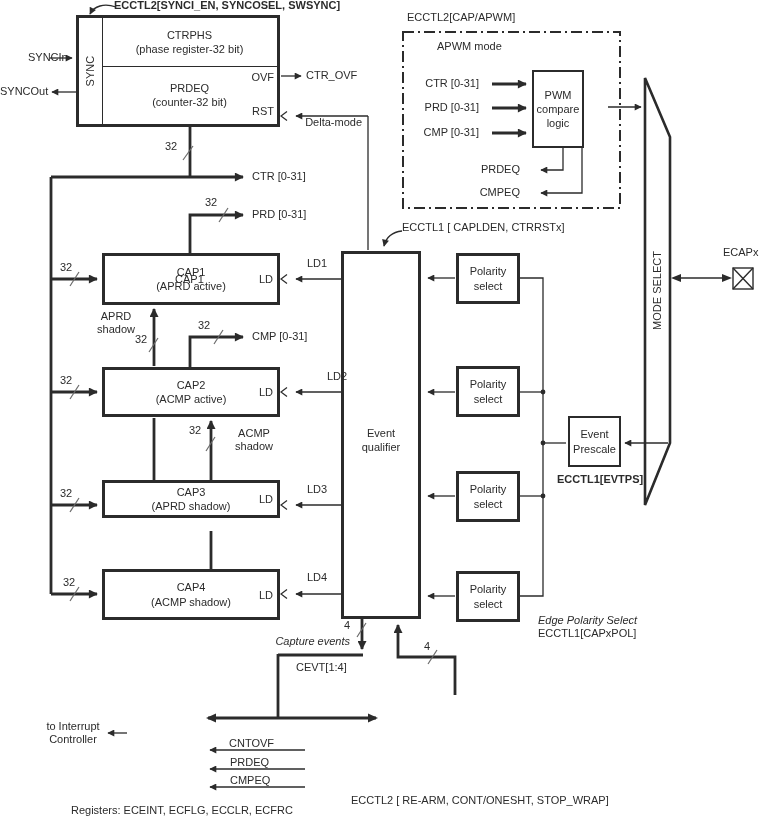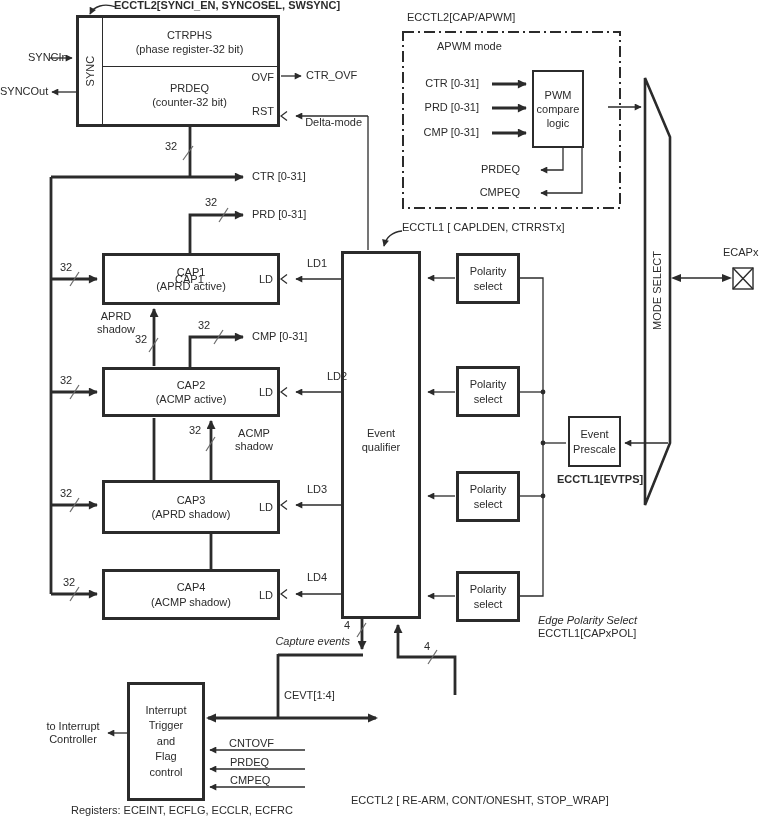--- a/index.html
+++ b/index.html
@@ -157,21 +157,21 @@
   </div>
 
   <div class="box" style="left:102px;top:367px;width:178px;height:50px;">
     <div style="display:flex;flex-direction:column;align-items:center;justify-content:center;position:absolute;inset:0;">
       <span>CAP2</span>
       <span>(ACMP active)</span>
     </div>
     <span class="capld">LD</span>
   </div>
 
-  <div class="box" style="left:102px;top:480px;width:178px;height:54px;padding-left:46px;">
+  <div class="box" style="left:102px;top:480px;width:178px;height:38px;padding-left:46px;">
     <div style="display:flex;flex-direction:column;align-items:center;justify-content:center;position:absolute;inset:0;">
       <span>CAP3</span>
       <span>(APRD shadow)</span>
     </div>
     <span class="capld">LD</span>
   </div>
 
   <div class="box" style="left:102px;top:569px;width:178px;height:51px;">
     <div style="display:flex;flex-direction:column;align-items:center;justify-content:center;position:absolute;inset:0;">
       <span>CAP4</span>
@@ -206,27 +206,20 @@
     <span>Event
 Prescale</span>
   </div>
 
   <div class="box b2" style="left:532px;top:70px;width:52px;height:78px;">
     <span>PWM
 compare
 logic</span>
   </div>
 
-  <div class="box" style="left:127px;top:682px;width:78px;height:119px;line-height:1.4;">
-    <span>Interrupt
-Trigger
-and
-Flag
-control</span>
-  </div>
 
 
   <div class="lbl" style="left:114px;top:-1px;font-weight:bold;">ECCTL2[SYNCI_EN, SYNCOSEL, SWSYNC]</div>
   <div class="lbl" style="left:4px;top:51px;margin-left:24px;">SYNCIn</div>
   <div class="lbl" style="left:0px;top:85px;">SYNCOut</div>
   <div class="lbl" style="left:306px;top:69px;">CTR_OVF</div>
   <div class="lbl r" style="left:300px;top:116px;width:62px;">Delta-mode</div>
 
   <div class="lbl" style="left:165px;top:140px;">32</div>
   <div class="lbl" style="left:252px;top:170px;">CTR [0-31]</div>
@@ -264,21 +257,21 @@
 
   <div class="lbl" style="left:557px;top:473px;font-weight:bold;">ECCTL1[EVTPS]</div>
   <div class="lbl i" style="left:538px;top:614px;">Edge Polarity Select</div>
   <div class="lbl" style="left:538px;top:627px;">ECCTL1[CAPxPOL]</div>
 
   <div class="lbl c rot" style="left:598px;top:284px;width:118px;">MODE SELECT</div>
   <div class="lbl" style="left:723px;top:246px;">ECAPx</div>
 
   <div class="lbl" style="left:344px;top:619px;">4</div>
   <div class="lbl i r" style="left:262px;top:635px;width:88px;">Capture events</div>
-  <div class="lbl" style="left:284px;top:661px;margin-top:28px;">CEVT[1:4]</div>
+  <div class="lbl" style="left:296px;top:661px;">CEVT[1:4]</div>
   <div class="lbl" style="left:424px;top:640px;">4</div>
 
   <div class="lbl c" style="left:42px;top:720px;width:62px;">to Interrupt
 Controller</div>
   <div class="lbl" style="left:229px;top:737px;">CNTOVF</div>
   <div class="lbl" style="left:230px;top:756px;">PRDEQ</div>
   <div class="lbl" style="left:230px;top:774px;">CMPEQ</div>
 
   <div class="lbl" style="left:63px;top:804px;padding-left:8px;">Registers:  ECEINT, ECFLG, ECCLR, ECFRC</div>
   <div class="lbl" style="left:351px;top:794px;">ECCTL2 [ RE-ARM, CONT/ONESHT, STOP_WRAP]</div>

